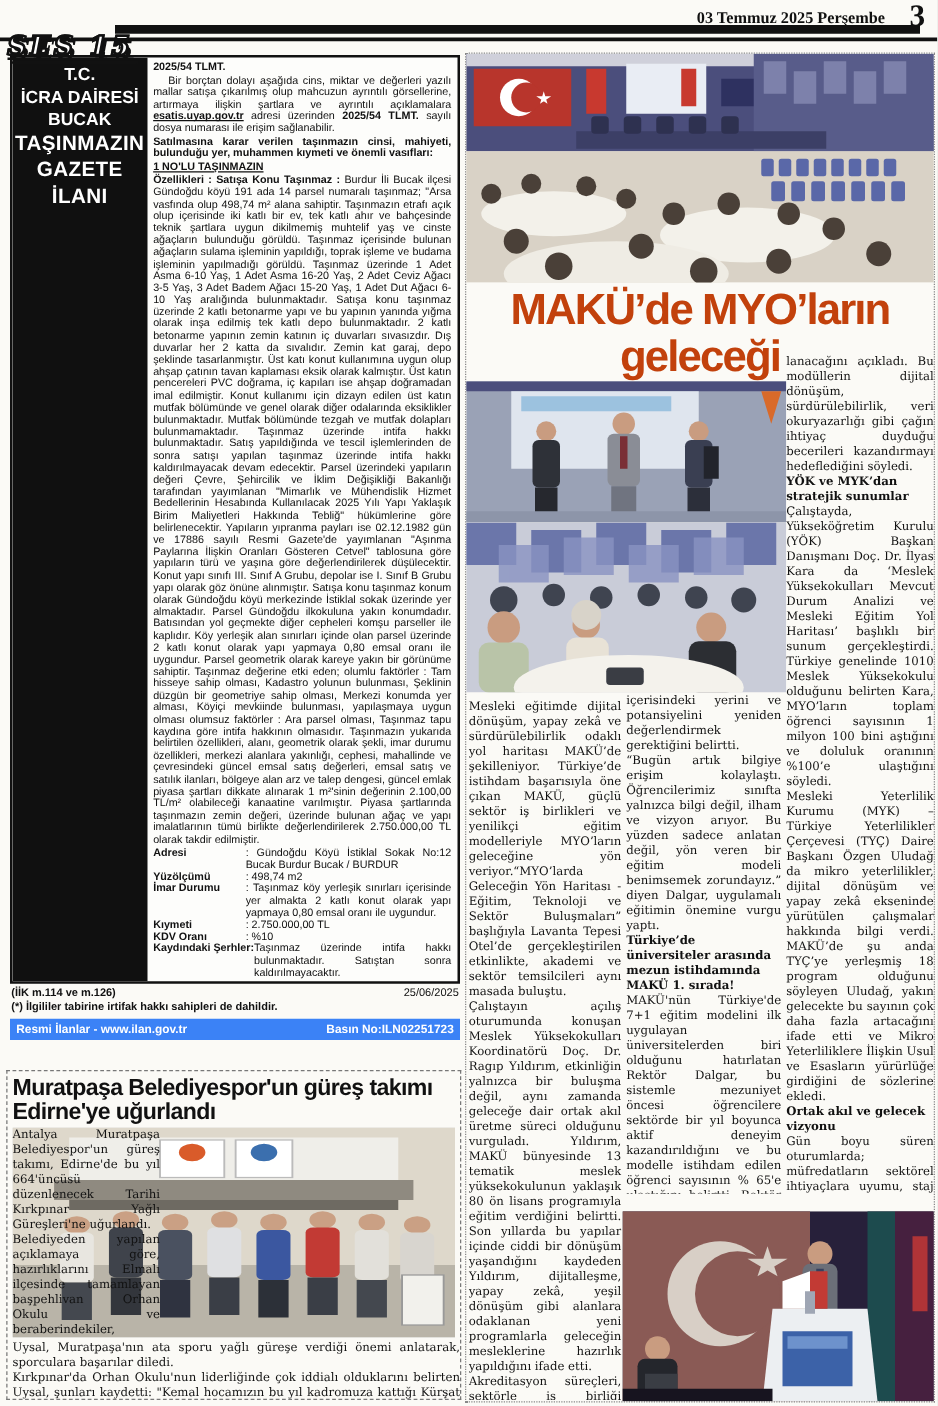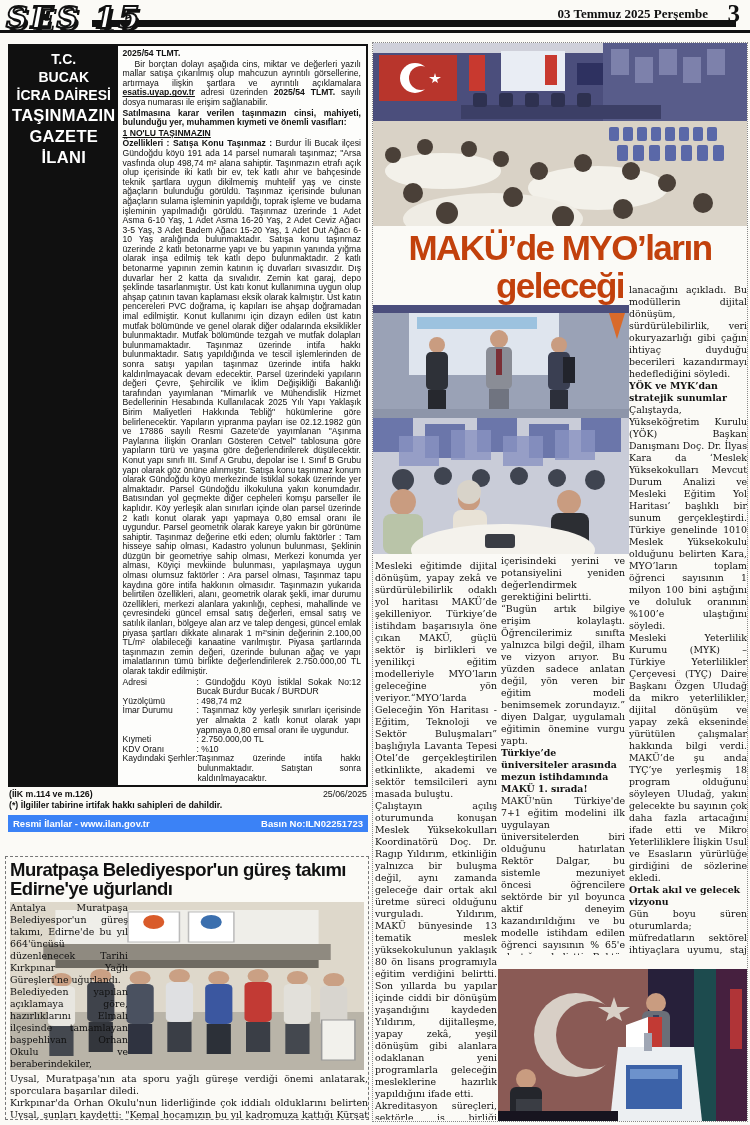--- a/index.html
+++ b/index.html
@@ -1,21 +1,21 @@
 <!DOCTYPE html>
 <html lang="tr"><head>
 <meta charset="utf-8">
 <style>
   html,body{margin:0;padding:0;background:#e8e8e4;}
   #page{position:relative;width:750px;height:1125px;background:#fbfaf6;overflow:hidden;
         font-family:"Liberation Sans",sans-serif;color:#111;margin:0 auto;}
   
-  .masthead-logo{position:absolute;left:6px;top:0;font-family:"DejaVu Serif",serif;
-    font-weight:bold;font-style:italic;font-size:30px;letter-spacing:3px;color:#fff;
-    -webkit-text-stroke:2px #111;text-shadow:3px 3px 0 #111;z-index:3;}
+  .masthead-logo{position:absolute;left:6px;top:24px;font-family:"DejaVu Serif",serif;
+    font-weight:bold;font-style:italic;font-size:21px;letter-spacing:3px;color:#fff;
+    -webkit-text-stroke:2px #111;text-shadow:3px 3px 0 #111;z-index:3;text-decoration:underline;}
   .rule-thick{position:absolute;left:92px;right:14px;top:20px;height:7px;background:#111;}
   .rule-thin{position:absolute;left:0;right:0;top:30px;height:3px;background:#111;}
   .head-date{position:absolute;right:42px;top:6px;font-family:"Liberation Serif",serif;
     font-weight:bold;font-size:13px;}
   .head-pageno{position:absolute;right:10px;top:0px;font-family:"Liberation Serif",serif;
     font-weight:bold;font-size:25px;}
   
   .notice-wrap{position:absolute;left:8px;top:44px;width:360px;height:788px;
     display:flex;flex-direction:column;}
   .notice-box{border:2px solid #111;flex:1;overflow:hidden;background:#fdfdfb;
@@ -23,21 +23,21 @@
   .notice-head{background:#101010;color:#fff;text-align:center;padding:4px 2px 5px;
     font-weight:bold;line-height:1.3;}
   .notice-head .l{font-size:14px;}
   .notice-head .l4{font-size:16.5px;letter-spacing:.3px;}
   .notice-body{padding:3px 5px;font-size:8.6px;line-height:9.6px;text-align:justify;}
   .notice-body p{margin:0 0 1px;}
   .b{font-weight:bold;}
   .u{text-decoration:underline;}
   .indent{text-indent:12px;}
   .kv{display:flex;margin:0;}
-  .kv .k{font-weight:normal;white-space:nowrap;min-width:74px;}
+  .kv .k{font-weight:bold;white-space:nowrap;min-width:74px;}
   .kv .v{flex:1;}
   .auction{border:1px solid #111;margin-top:2px;}
   .auction-row{display:flex;border-top:1px solid #111;}
   .auction-row:first-child{border-top:none;align-items:flex-end;}
   .a-name{width:86px;display:flex;align-items:center;padding-left:4px;}
   .a-times{flex:1;border-left:1px solid #111;}
   .a-start{padding:3px 4px 2px;border-bottom:1px dashed #777;}
   .a-end{padding:2px 4px 3px;}
   .notice-footnotes{font-size:8.8px;line-height:11px;padding:2px 1px 2px;}
   .fn-row{display:flex;justify-content:space-between;}
@@ -82,22 +82,22 @@
   <div class="masthead-logo">SES 15</div>
   <div class="rule-thick"></div>
   <div class="rule-thin"></div>
   <div class="head-date">03 Temmuz 2025 Perşembe</div>
   <div class="head-pageno">3</div>
 
   <div class="notice-wrap">
     <div class="notice-box">
       <div class="notice-head">
         <div class="l">T.C.</div>
+        <div class="l">İCRA DAİRESİ</div>
         <div class="l">BUCAK</div>
-        <div class="l">İCRA DAİRESİ</div>
         <div class="l4">TAŞINMAZIN GAZETE İLANI</div>
       </div>
       <div class="notice-body">
         <p class="b">2025/54 TLMT.</p>
         <p class="indent"><span>Bir borçtan dolayı aşağıda cins, miktar ve değerleri yazılı mallar satışa çıkarılmış olup mahcuzun ayrıntılı görsellerine, artırmaya ilişkin şartlara ve ayrıntılı açıklamalara </span><span class="b u">esatis.uyap.gov.tr</span><span> adresi üzerinden </span><span class="b">2025/54 TLMT.</span><span> sayılı dosya numarası ile erişim sağlanabilir.</span></p>
         <p class="b">Satılmasına karar verilen taşınmazın cinsi, mahiyeti, bulunduğu yer, muhammen kıymeti ve önemli vasıfları:</p>
         <p class="b u">1 NO'LU TAŞINMAZIN</p>
         <p><span class="b">Özellikleri : Satışa Konu Taşınmaz : </span><span>Burdur İli Bucak ilçesi Gündoğdu köyü 191 ada 14 parsel numaralı taşınmaz; "Arsa vasfında olup 498,74 m² alana sahiptir. Taşınmazın etrafı açık olup içerisinde iki katlı bir ev, tek katlı ahır ve bahçesinde teknik şartlara uygun dikilmemiş muhtelif yaş ve cinste ağaçların bulunduğu görüldü. Taşınmaz içerisinde bulunan ağaçların sulama işleminin yapıldığı, toprak işleme ve budama işleminin yapılmadığı görüldü. Taşınmaz üzerinde 1 Adet Asma 6-10 Yaş, 1 Adet Asma 16-20 Yaş, 2 Adet Ceviz Ağacı 3-5 Yaş, 3 Adet Badem Ağacı 15-20 Yaş, 1 Adet Dut Ağacı 6-10 Yaş aralığında bulunmaktadır. Satışa konu taşınmaz üzerinde 2 katlı betonarme yapı ve bu yapının yanında yığma olarak inşa edilmiş tek katlı depo bulunmaktadır. 2 katlı betonarme yapının zemin katının iç duvarları sıvasızdır. Dış duvarlar her 2 katta da sıvalıdır. Zemin kat garaj, depo şeklinde tasarlanmıştır. Üst katı konut kullanımına uygun olup ahşap çatının tavan kaplaması eksik olarak kalmıştır. Üst katın pencereleri PVC doğrama, iç kapıları ise ahşap doğramadan imal edilmiştir. Konut kullanımı için dizayn edilen üst katın mutfak bölümünde ve genel olarak diğer odalarında eksiklikler bulunmaktadır. Mutfak bölümünde tezgah ve mutfak dolapları bulunmamaktadır. Taşınmaz üzerinde intifa hakkı bulunmaktadır. Satış yapıldığında ve tescil işlemlerinden de sonra satışı yapılan taşınmaz üzerinde intifa hakkı kaldırılmayacak devam edecektir. Parsel üzerindeki yapıların değeri Çevre, Şehircilik ve İklim Değişikliği Bakanlığı tarafından yayımlanan "Mimarlık ve Mühendislik Hizmet Bedellerinin Hesabında Kullanılacak 2025 Yılı Yapı Yaklaşık Birim Maliyetleri Hakkında Tebliğ" hükümlerine göre belirlenecektir. Yapıların yıpranma payları ise 02.12.1982 gün ve 17886 sayılı Resmi Gazete'de yayımlanan "Aşınma Paylarına İlişkin Oranları Gösteren Cetvel" tablosuna göre yapıların türü ve yaşına göre değerlendirilerek düşülecektir. Konut yapı sınıfı III. Sınıf A Grubu, depolar ise I. Sınıf B Grubu yapı olarak göz önüne alınmıştır. Satışa konu taşınmaz konum olarak Gündoğdu köyü merkezinde İstiklal sokak üzerinde yer almaktadır. Parsel Gündoğdu ilkokuluna yakın konumdadır. Batısından yol geçmekte diğer cepheleri komşu parseller ile kaplıdır. Köy yerleşik alan sınırları içinde olan parsel üzerinde 2 katlı konut olarak yapı yapmaya 0,80 emsal oranı ile uygundur. Parsel geometrik olarak kareye yakın bir görünüme sahiptir. Taşınmaz değerine etki eden; olumlu faktörler : Tam hisseye sahip olması, Kadastro yolunun bulunması, Şeklinin düzgün bir geometriye sahip olması, Merkezi konumda yer alması, Köyiçi mevkiinde bulunması, yapılaşmaya uygun olması olumsuz faktörler : Ara parsel olması, Taşınmaz tapu kaydına göre intifa hakkının olmasıdır. Taşınmazın yukarıda belirtilen özellikleri, alanı, geometrik olarak şekli, imar durumu özellikleri, merkezi alanlara yakınlığı, cephesi, mahallinde ve çevresindeki güncel emsal satış değerleri, emsal satış ve satılık ilanları, bölgeye alan arz ve talep dengesi, güncel emlak piyasa şartları dikkate alınarak 1 m²'sinin değerinin 2.100,00 TL/m² olabileceği kanaatine varılmıştır. Piyasa şartlarında taşınmazın zemin değeri, üzerinde bulunan ağaç ve yapı imalatlarının tümü birlikte değerlendirilerek 2.750.000,00 TL olarak takdir edilmiştir.</span></p>
         <div class="kv">
             <span class="k">Adresi</span>

